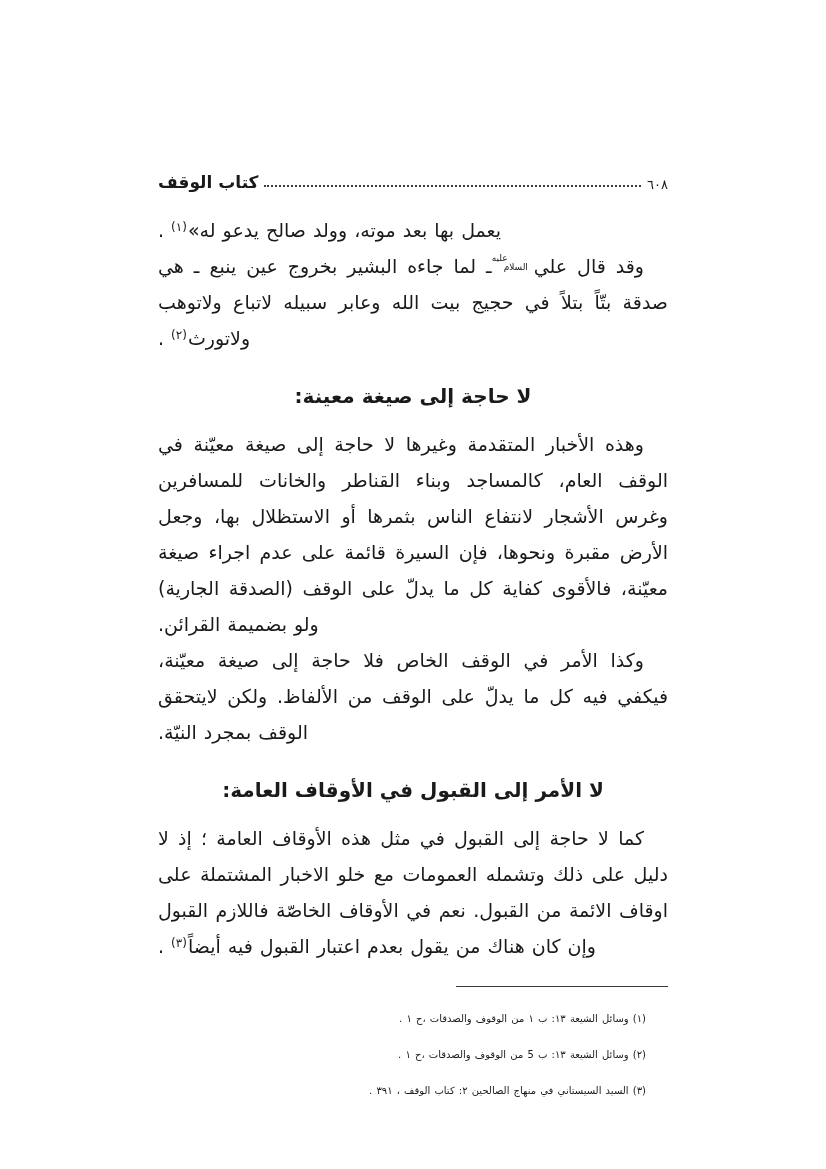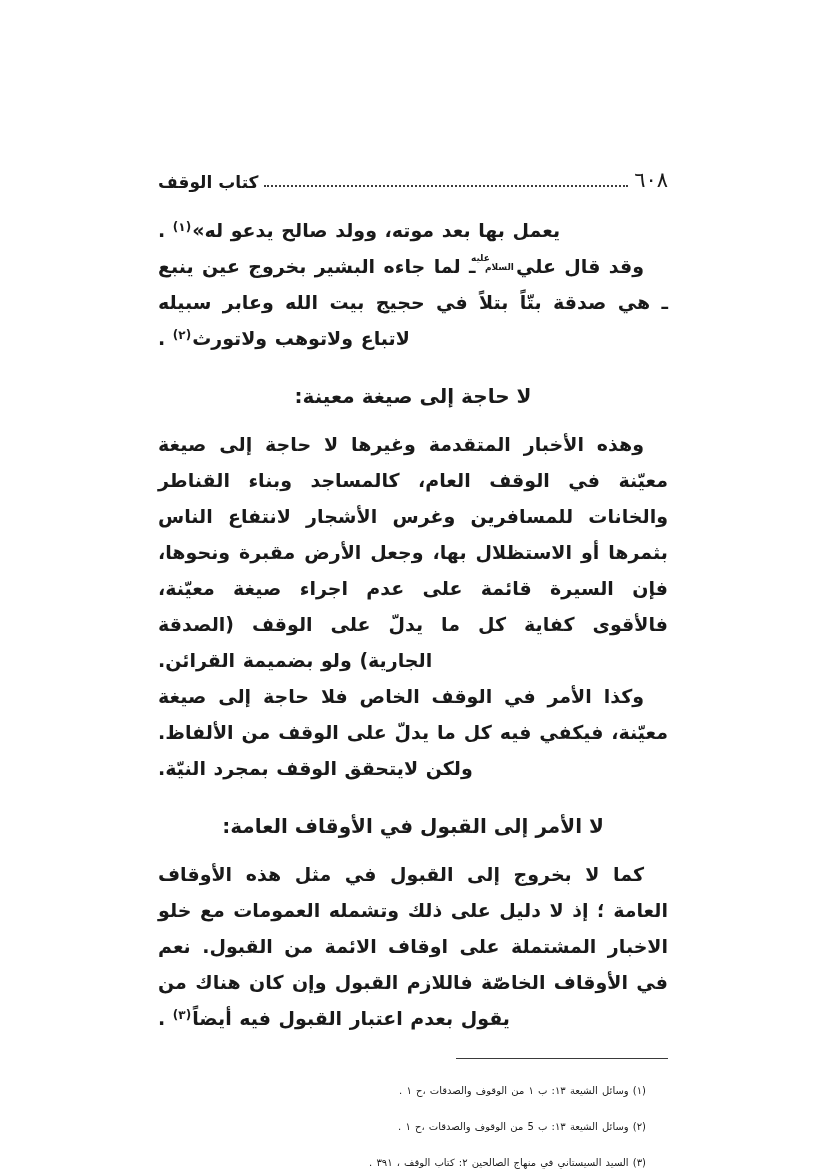--- a/index.html
+++ b/index.html
@@ -18,21 +18,21 @@
       overflow: hidden;
       margin: 0 auto;
     }
     
     .page-header {
       display: flex;
       align-items: flex-end;
       height: 28px;
     }
     .page-number {
-      font-size: 21px;
+      font-size: 13px;
       letter-spacing: 2px;
       white-space: nowrap;
     }
     .leader {
       flex: 1;
       height: 0;
       border-bottom: 2px dotted #3c3c3c;
       margin: 0 6px;
       transform: translateY(-5px);
     }
@@ -43,21 +43,20 @@
     }
     
     .page-body { margin-top: 20px; }
     .para {
       font-size: 19px;
       line-height: 36px;
       text-align: justify;
       text-align-last: left;   
       text-indent: 24px;
       word-spacing: 1px;
-      font-weight: bold;
     }
     .para.continuation { text-indent: 0; }
     .fnref {
       font-size: 12px;
       line-height: 0;
       vertical-align: 6px;
       margin-inline-start: 1px;
     }
     .honorific {
       display: inline-block;
@@ -110,21 +109,21 @@
     <p class="para"><span>وقد قال علي</span><span class="honorific">عليه السلام</span><span> ـ لما جاءه البشير بخروج عين ينبع ـ هي صدقة بتّاً بتلاً في حجيج بيت الله وعابر سبيله لاتباع ولاتوهب ولاتورث</span><sup class="fnref">(٢)</sup><span> .</span></p>
 
     <h2 class="heading">لا حاجة إلى صيغة معينة:</h2>
 
     <p class="para">وهذه الأخبار المتقدمة وغيرها لا حاجة إلى صيغة معيّنة في الوقف العام، كالمساجد وبناء القناطر والخانات للمسافرين وغرس الأشجار لانتفاع الناس بثمرها أو الاستظلال بها، وجعل الأرض مقبرة ونحوها، فإن السيرة قائمة على عدم اجراء صيغة معيّنة، فالأقوى كفاية كل ما يدلّ على الوقف (الصدقة الجارية) ولو بضميمة القرائن.</p>
 
     <p class="para">وكذا الأمر في الوقف الخاص فلا حاجة إلى صيغة معيّنة، فيكفي فيه كل ما يدلّ على الوقف من الألفاظ. ولكن لايتحقق الوقف بمجرد النيّة.</p>
 
     <h2 class="heading">لا الأمر إلى القبول في الأوقاف العامة:</h2>
 
-    <p class="para"><span>كما لا بخروج إلى القبول في مثل هذه الأوقاف العامة ؛ إذ لا دليل على ذلك وتشمله العمومات مع خلو الاخبار المشتملة على اوقاف الائمة من القبول. نعم في الأوقاف الخاصّة فاللازم القبول وإن كان هناك من يقول بعدم اعتبار القبول فيه أيضاً</span><sup class="fnref">(٣)</sup><span> .</span></p>
+    <p class="para"><span>كما لا حاجة إلى القبول في مثل هذه الأوقاف العامة ؛ إذ لا دليل على ذلك وتشمله العمومات مع خلو الاخبار المشتملة على اوقاف الائمة من القبول. نعم في الأوقاف الخاصّة فاللازم القبول وإن كان هناك من يقول بعدم اعتبار القبول فيه أيضاً</span><sup class="fnref">(٣)</sup><span> .</span></p>
 
     <div class="footnotes">
       <hr class="fn-sep">
       <div class="footnote">(١) وسائل الشيعة ١٣: ب ١ من الوقوف والصدقات ،ح ١ .</div>
       <div class="footnote">(٢) وسائل الشيعة ١٣: ب 5 من الوقوف والصدقات ،ح ١ .</div>
       <div class="footnote">(٣) السيد السيستاني في منهاج الصالحين ٢: كتاب الوقف ، ٣٩١ .</div>
     </div>
 
   </main>
 </div>

